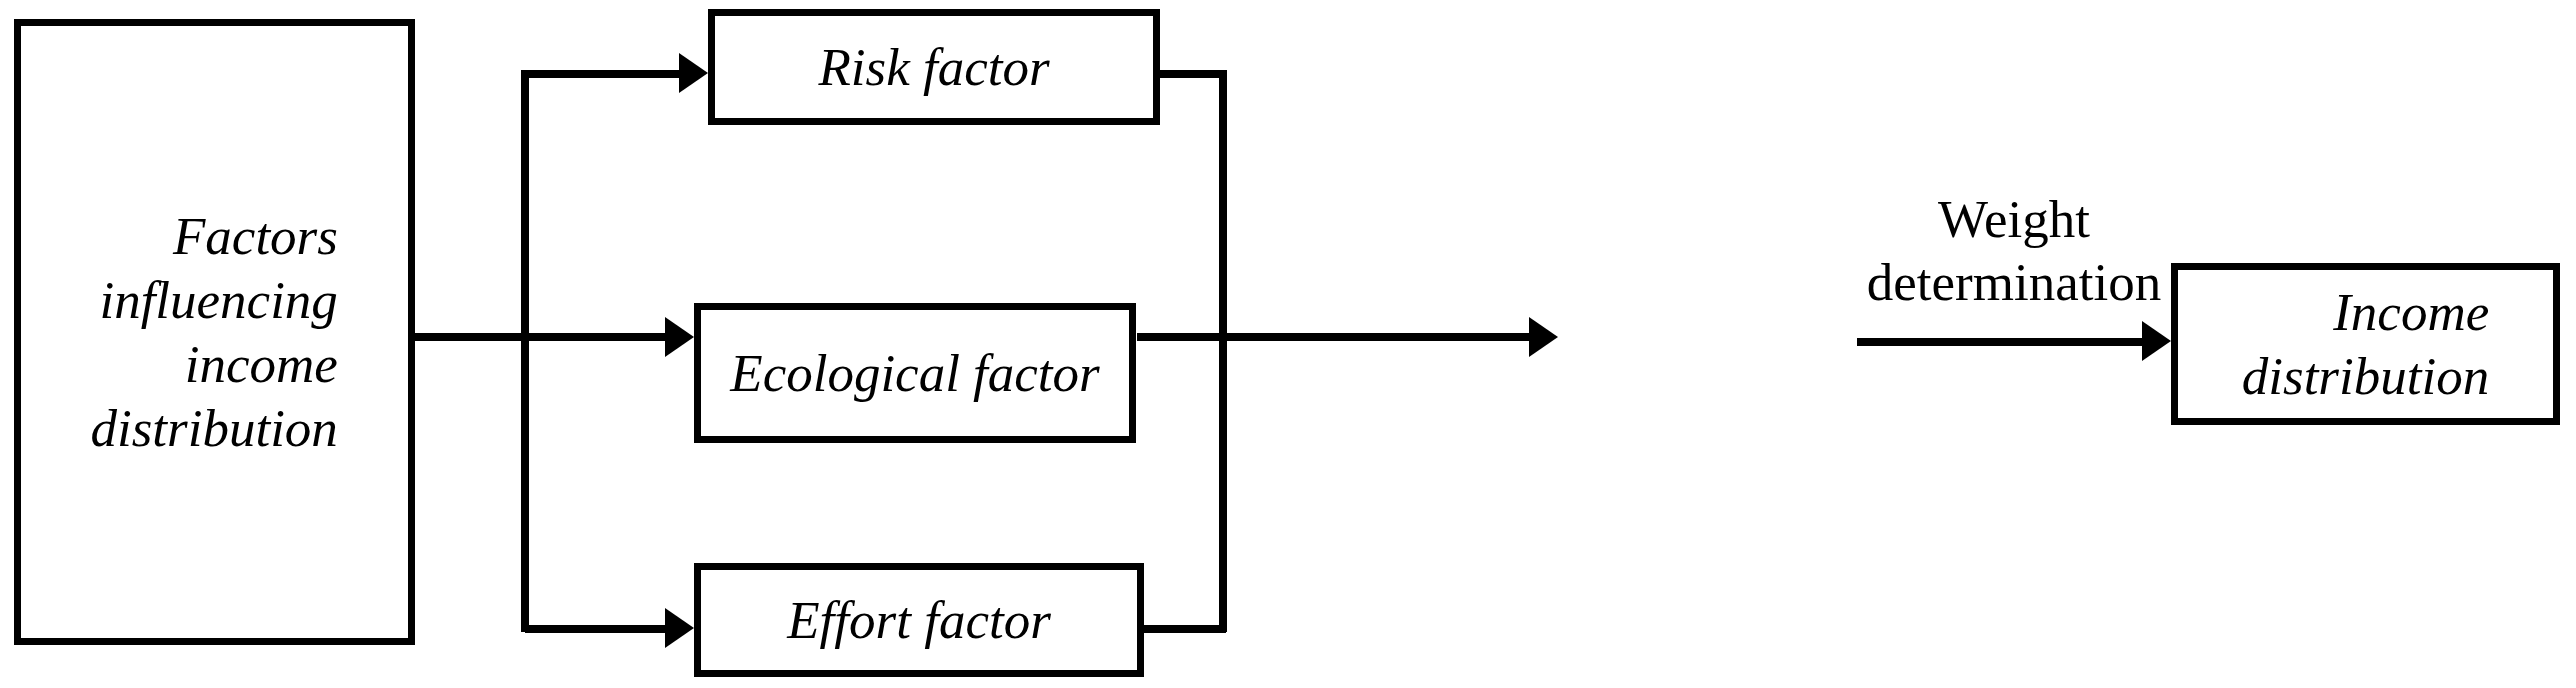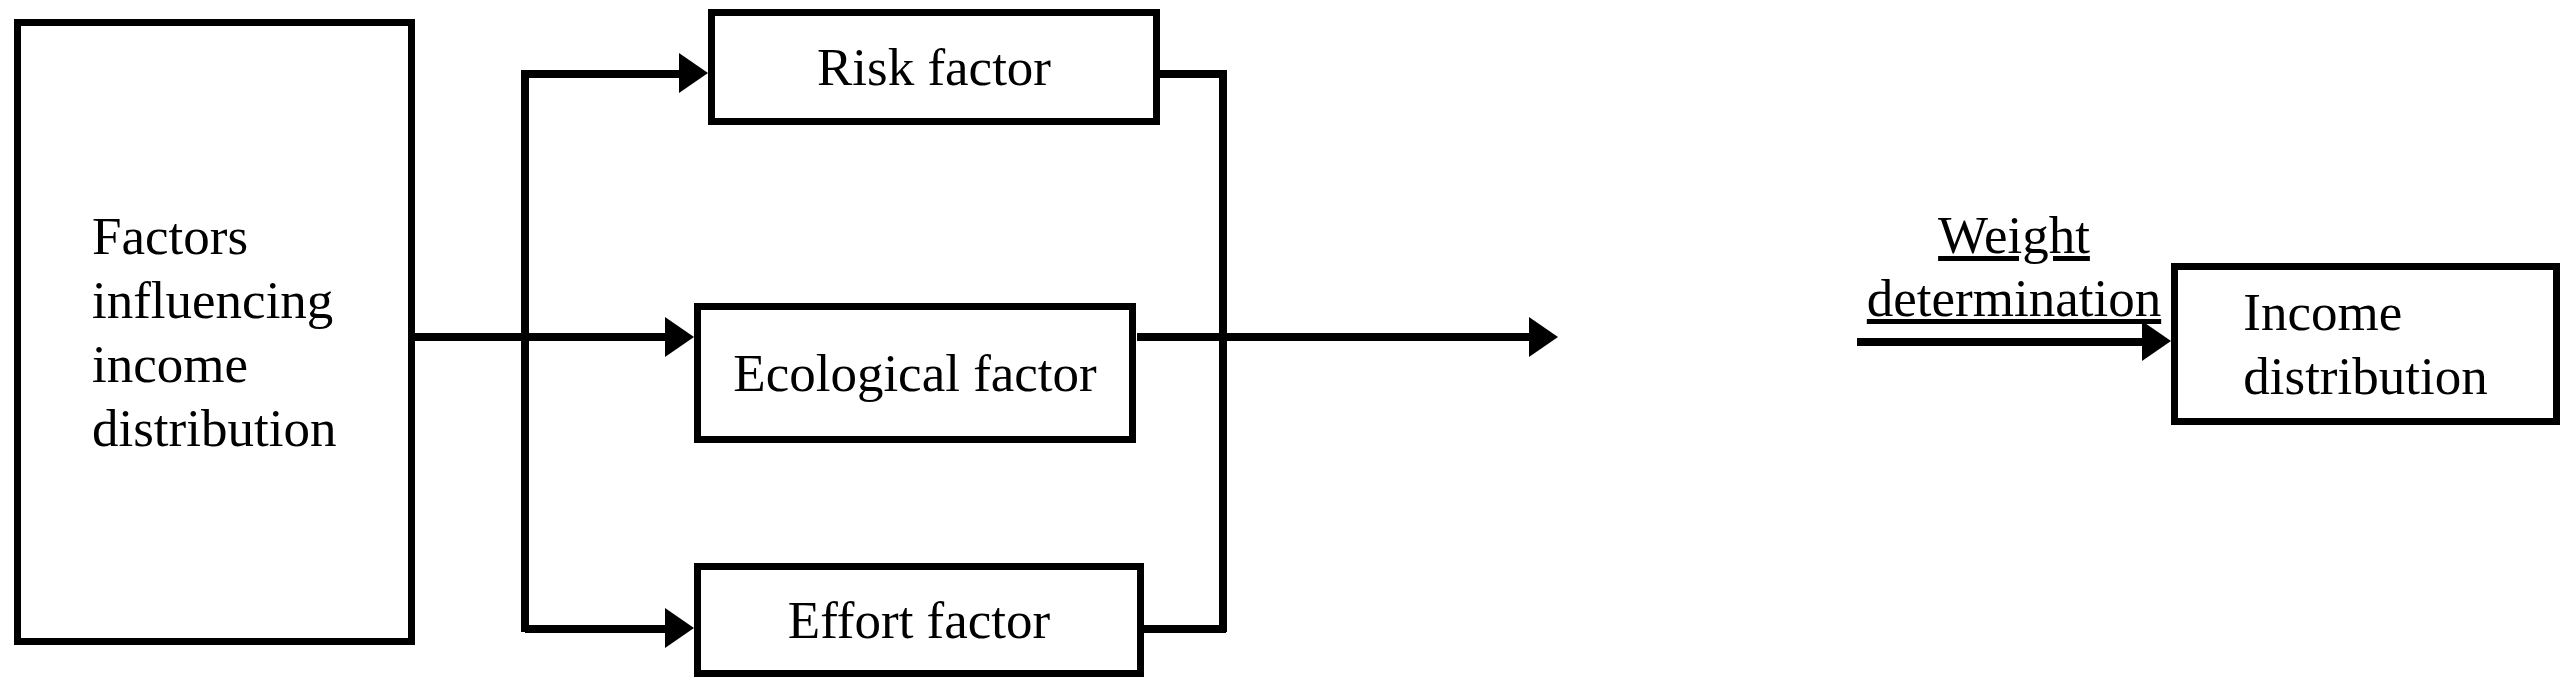--- a/index.html
+++ b/index.html
@@ -17,21 +17,22 @@
     overflow: hidden;
   }
   .node {
     position: absolute;
     box-sizing: border-box;
     border: 7.6px solid #000000;
     background: #ffffff;
     display: flex;
     align-items: center;
     justify-content: center;
-    text-align: left;
+    text-align: right;
+    font-style: italic;
   }
   .label-text {
     font-size: 53px;
     line-height: 64px;
     white-space: pre-line;
   }
   .edge-label {
     position: absolute;
     text-align: center;
     font-size: 53px;
@@ -70,21 +71,21 @@
   .eco-shapley-line   { left: 1137px; top: 333px; width: 394px; height: 7.6px; }
   .shapley-out-line   { left: 1857px; top: 338px; width: 288px; height: 7.6px; }
 
   .risk-arrowhead    { left: 679px;  top: 53px;  }
   .eco-arrowhead     { left: 665px;  top: 317px; }
   .effort-arrowhead  { left: 665px;  top: 608px; }
   .shapley-arrowhead { left: 1529px; top: 317px; }
   .income-arrowhead  { left: 2142px; top: 321px; }
 
   .correction-label { left: 1223px; top: 192px; width: 336px; }
-  .weight-label     { left: 1857px; top: 204px; width: 314px; text-decoration: underline; }
+  .weight-label     { left: 1857px; top: 188px; width: 314px; }
 </style>
 </head>
 <body>
 
 <div class="canvas">
 
   <div class="node factors-box">
     <span class="label-text">Factors
 influencing
 income

